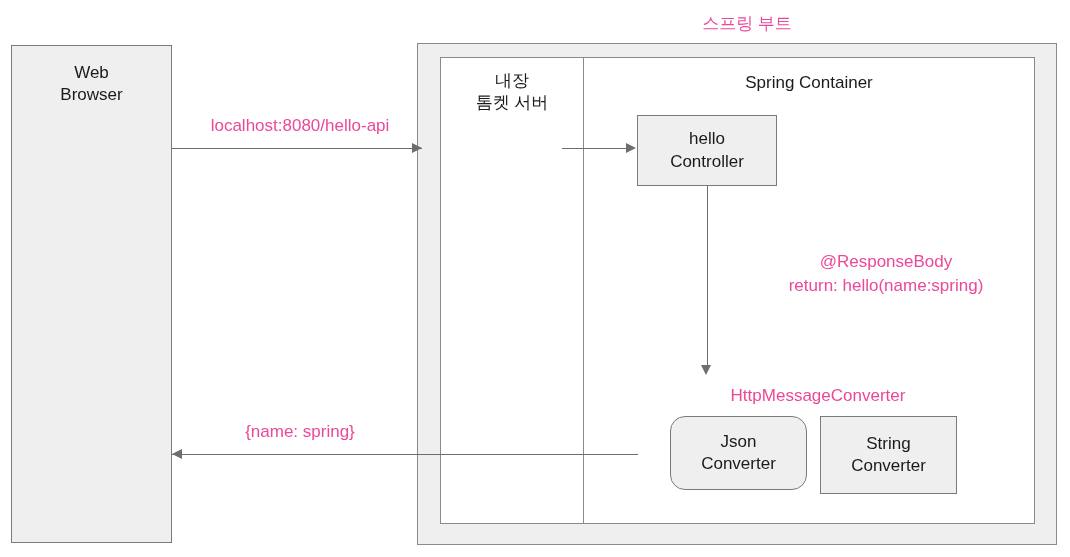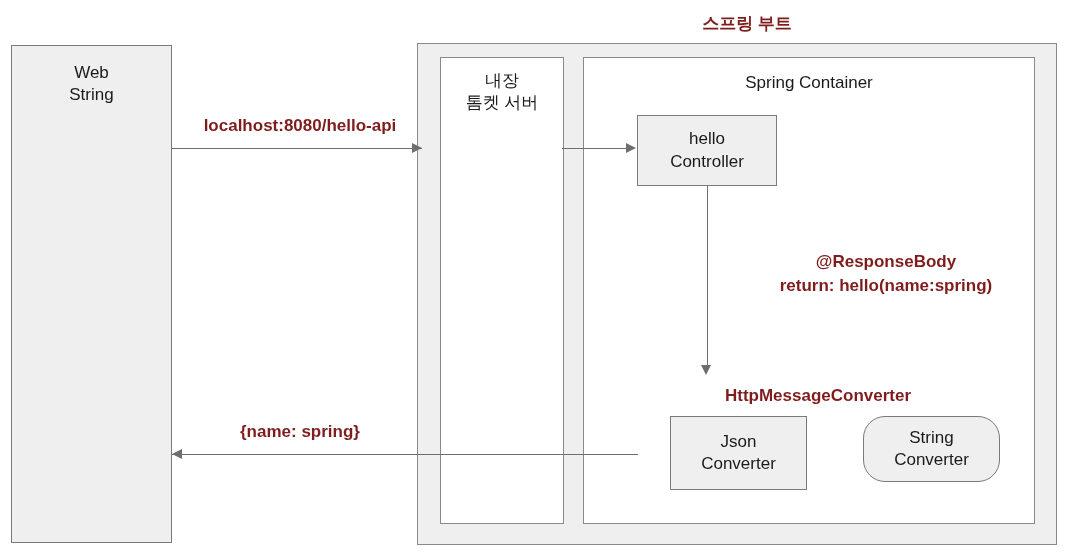--- a/index.html
+++ b/index.html
@@ -43,25 +43,24 @@
   }
   .label-top {
     align-items: flex-start;
     padding-top: 14px;
     justify-content: center;
   }
 
   
   .txt {
     font-size: 17px;
-    color: #7f1d1d;
+    color: #ec4899;
     line-height: 1.4;
     white-space: pre-line;
     text-align: center;
-    font-weight: bold;
   }
   .txt-left { text-align: center; }
 
   
   .hline {
     height: 0;
     border-top: 1.4px solid #6e6e6e;
   }
   .vline {
     width: 0;
@@ -87,38 +86,38 @@
   }
 </style>
 </head>
 <body>
 
 <div id="canvas">
 
   <div class="abs txt" style="left:617px; top:12px; width:260px; font-size:17px;">스프링 부트</div>
 
   <div class="abs box" style="left:11px; top:45px; width:161px; height:498px; align-items:flex-start; padding-top:16px;">Web
-String</div>
+Browser</div>
 
   <div class="abs box-outer" style="left:417px; top:43px; width:640px; height:502px;"></div>
 
-  <div class="abs box box-white" style="left:440px; top:57px; width:124px; height:467px; align-items:flex-start; padding-top:12px;">내장
+  <div class="abs box box-white" style="left:440px; top:57px; width:144px; height:467px; align-items:flex-start; padding-top:12px;">내장
 톰켓 서버</div>
 
   <div class="abs box box-white label-top" style="left:583px; top:57px; width:452px; height:467px;">Spring Container</div>
 
   <div class="abs box" style="left:637px; top:115px; width:140px; height:71px;">hello
 Controller</div>
 
   <div class="abs txt" style="left:678px; top:384px; width:280px;">HttpMessageConverter</div>
 
-  <div class="abs box" style="left:670px; top:416px; width:137px; height:74px;">Json
+  <div class="abs box" style="left:670px; top:416px; width:137px; height:74px;border-radius:15px;">Json
 Converter</div>
 
-  <div class="abs box" style="left:863px; top:416px; width:137px; height:66px;border-radius:22px;">String
+  <div class="abs box" style="left:820px; top:416px; width:137px; height:78px;">String
 Converter</div>
 
   <div class="abs hline" style="left:172px; top:148px; width:250px;"></div>
   <div class="abs arrow-right" style="left:412px; top:143px;"></div>
   <div class="abs txt" style="left:180px; top:114px; width:240px;">localhost:8080/hello-api</div>
 
   <div class="abs hline" style="left:562px; top:148px; width:65px;"></div>
   <div class="abs arrow-right" style="left:626px; top:143px;"></div>
 
   <div class="abs vline" style="left:707px; top:186px; height:181px;"></div>

